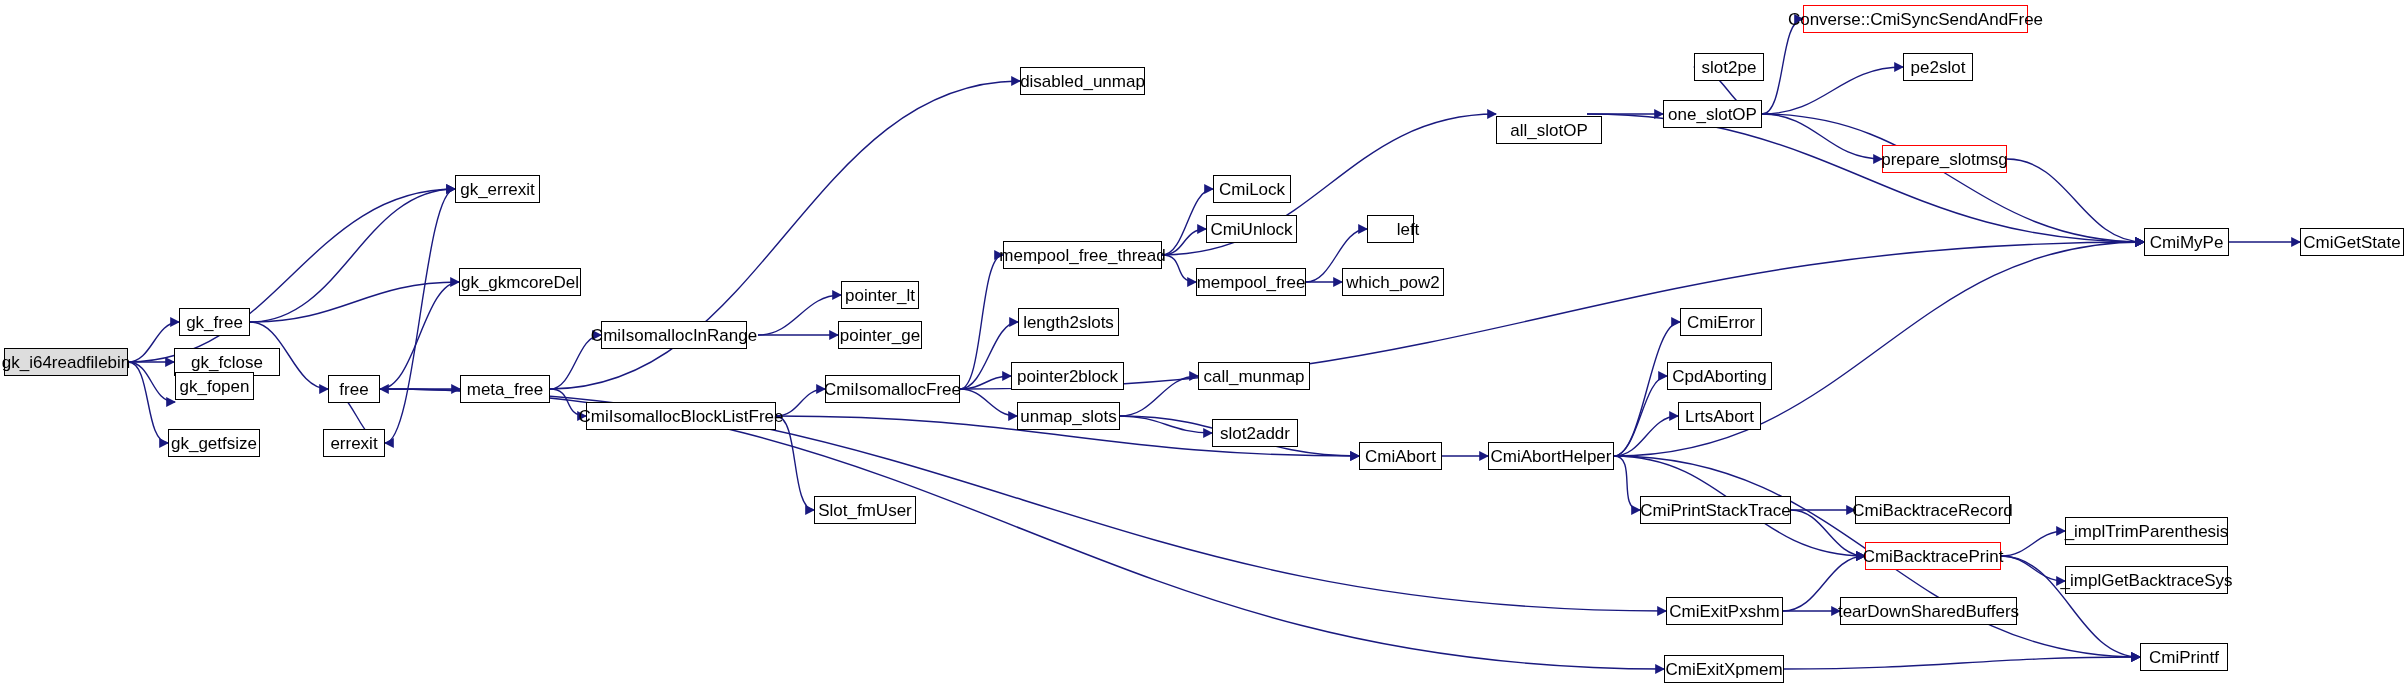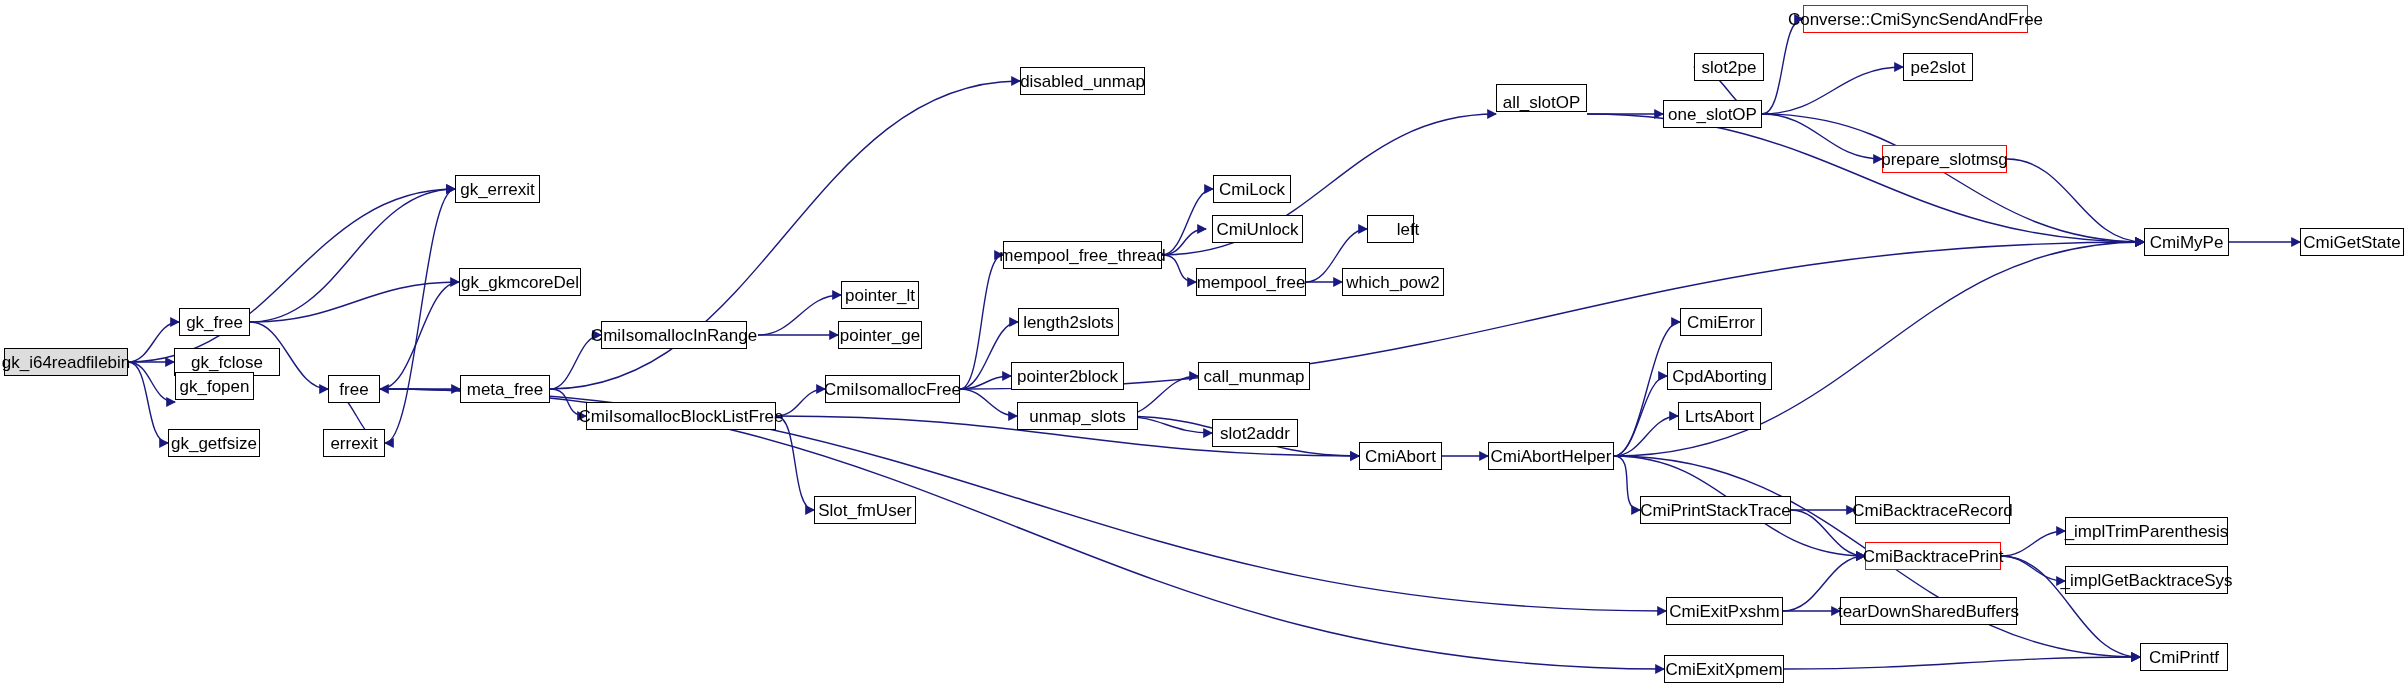--- a/index.html
+++ b/index.html
@@ -168,51 +168,51 @@
       </div>
       <div class="node" style="left: 825px; top: 375px; width: 135px;">
         <span>CmiIsomallocFree</span>
       </div>
       <div class="node" style="left: 1018px; top: 308px; width: 101px;">
         <span>length2slots</span>
       </div>
       <div class="node" style="left: 1011px; top: 362px; width: 113px;">
         <span>pointer2block</span>
       </div>
-      <div class="node" style="left: 1017px; top: 402px; width: 121px;">
+      <div class="node" style="left: 1017px; top: 402px; width: 103px;">
         <span>unmap_slots</span>
       </div>
       <div class="node" style="left: 1198px; top: 362px; width: 112px;">
         <span>call_munmap</span>
       </div>
       <div class="node" style="left: 1212px; top: 419px; width: 86px;">
         <span>slot2addr</span>
       </div>
       <div class="node" style="left: 1020px; top: 67px; width: 125px;">
         <span>disabled_unmap</span>
       </div>
       <div class="node" style="left: 1003px; top: 241px; width: 159px;">
         <span>mempool_free_thread</span>
       </div>
       <div class="node" style="left: 1213px; top: 175px; width: 78px;">
         <span>CmiLock</span>
       </div>
-      <div class="node" style="left: 1206px; top: 215px; width: 91px; margin-left: 6px;">
+      <div class="node" style="left: 1206px; top: 215px; width: 91px;">
         <span>CmiUnlock</span>
       </div>
       <div class="node" style="left: 1196px; top: 268px; width: 110px;">
         <span>mempool_free</span>
       </div>
       <div class="node" style="left: 1367px; top: 215px; width: 47px; padding-left: 40px;">
         <span>left</span>
       </div>
       <div class="node" style="left: 1342px; top: 268px; width: 102px;">
         <span>which_pow2</span>
       </div>
-      <div class="node" style="left: 1496px; top: 84px; width: 91px; align-items: flex-end;">
+      <div class="node" style="left: 1496px; top: 116px; width: 106px;">
         <span>all_slotOP</span>
       </div>
       <div class="node" style="left: 1663px; top: 100px; width: 99px;">
         <span>one_slotOP</span>
       </div>
       <div class="node" style="left: 1694px; top: 53px; width: 70px;">
         <span>slot2pe</span>
       </div>
       <div class="node" style="left: 1903px; top: 53px; width: 70px;">
         <span>pe2slot</span>

